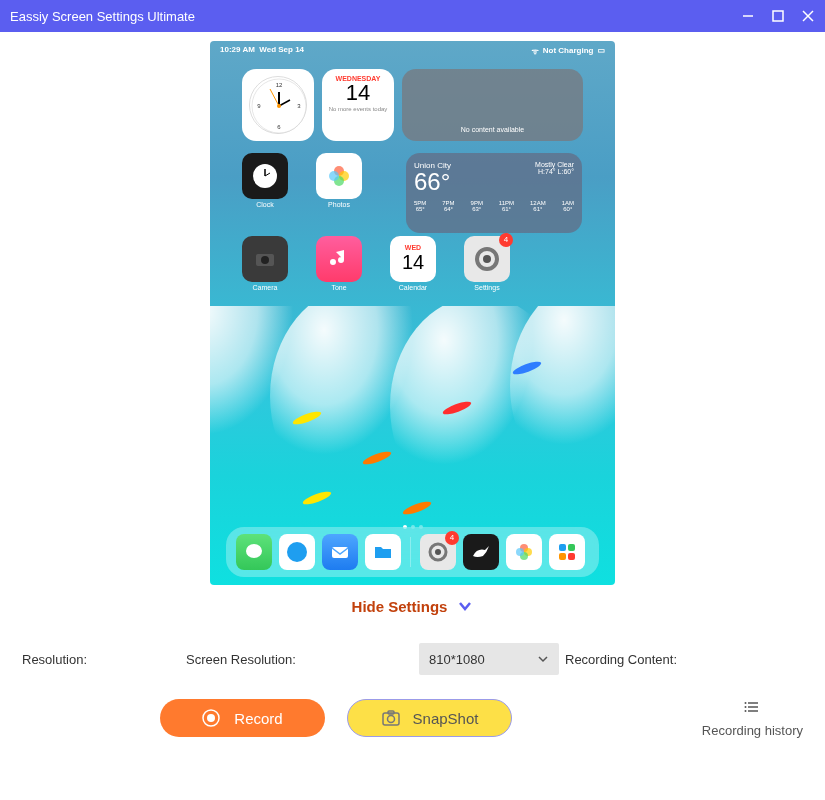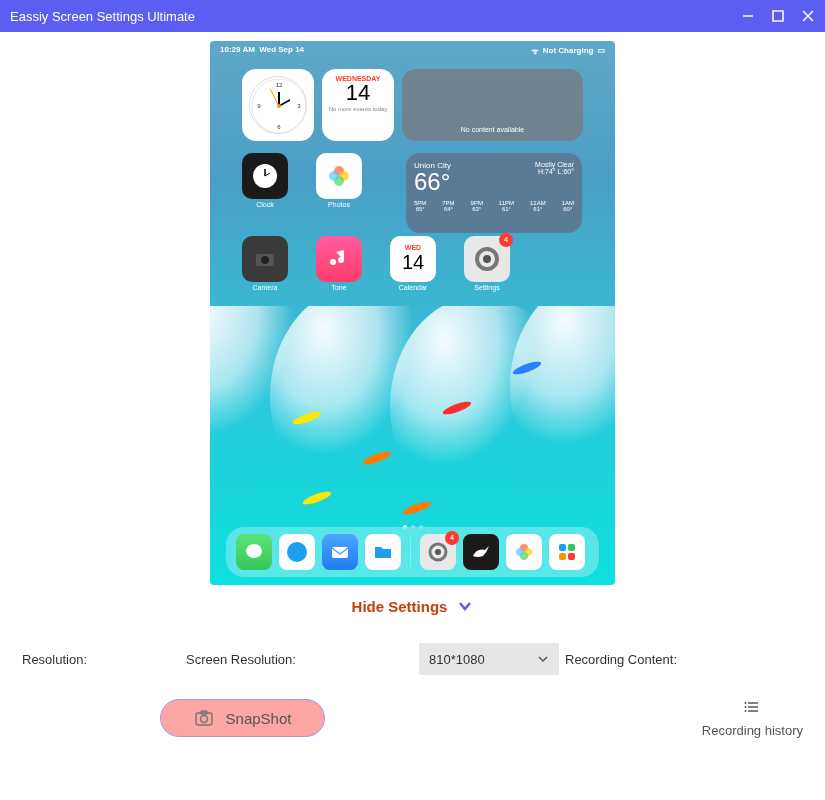--- a/index.html
+++ b/index.html
@@ -74,21 +74,21 @@
 .settings-toggle-text { font-size: 15px; font-weight: 700; color: #c2410c; }
 
 
 .settings-panel { padding: 18px 22px 8px; display: grid; grid-template-columns: 140px 245px 140px 245px; row-gap: 14px; align-items: center; column-gap: 6px; }
 .setting-label { font-size: 13px; color: #333; }
 .setting-select { height: 32px; background: #e6e6e6; border: none; border-radius: 2px; display: flex; align-items: center; justify-content: space-between; padding: 0 10px; font-size: 13px; color: #333; cursor: pointer; }
 
 
 .bottom-bar { height: 70px; display: flex; align-items: center; padding: 0 22px 0 160px; gap: 22px; }
 .record-btn { width: 165px; height: 38px; background: #ff7a2e; border-radius: 20px; display: flex; align-items: center; justify-content: center; gap: 14px; color: #fff; font-size: 15px; font-weight: 500; cursor: pointer; }
-.snapshot-btn { width: 165px; height: 38px; background: #fca5a5; border: 1px solid #9b9be8; border-radius: 20px; display: flex; align-items: center; justify-content: center; gap: 12px; color: #555; font-size: 15px; font-weight: 500; cursor: pointer; }
+.snapshot-btn { width: 165px; height: 38px; background: #fde047; border: 1px solid #9b9be8; border-radius: 20px; display: flex; align-items: center; justify-content: center; gap: 12px; color: #555; font-size: 15px; font-weight: 500; cursor: pointer; }
 .history-link { margin-left: auto; display: flex; align-items: center; gap: 8px; font-size: 13px; color: #555; cursor: pointer; flex-direction: column; }
 </style>
 </head>
 <body>
 
 <div class="titlebar">
   <div class="titlebar-title">Eassiy Screen Settings Ultimate</div>
   <div class="titlebar-controls">
     <svg viewBox="0 0 14 14">
         <line x1="2" y1="7" x2="12" y2="7" stroke="#fff" stroke-width="1.5"></line>
@@ -343,20 +343,27 @@
   <div class="setting-select">
     <span>810*1080</span>
     <svg width="12" height="12" viewBox="0 0 12 12">
         <path d="M2 4 L6 8 L10 4" fill="none" stroke="#555" stroke-width="1.5"></path>
       </svg>
   </div>
   <div class="setting-label">Recording Content:</div>
 </div>
 
 <div class="bottom-bar">
+  <div class="record-btn">
+    <svg width="18" height="18" viewBox="0 0 18 18">
+        <circle cx="9" cy="9" r="8" fill="none" stroke="#fff" stroke-width="1.5"></circle>
+        <circle cx="9" cy="9" r="4" fill="#fff"></circle>
+      </svg>
+    <span>Record</span>
+  </div>
   <div class="snapshot-btn">
     <svg width="20" height="20" viewBox="0 0 20 20">
         <rect x="2" y="5" width="16" height="12" rx="2" fill="none" stroke="#777" stroke-width="1.5"></rect>
         <circle cx="10" cy="11" r="3.5" fill="none" stroke="#777" stroke-width="1.5"></circle>
         <rect x="7" y="3" width="6" height="3" rx="1" fill="none" stroke="#777" stroke-width="1.5"></rect>
       </svg>
     <span>SnapShot</span>
   </div>
   <div class="history-link">
     <svg width="16" height="16" viewBox="0 0 16 16">

